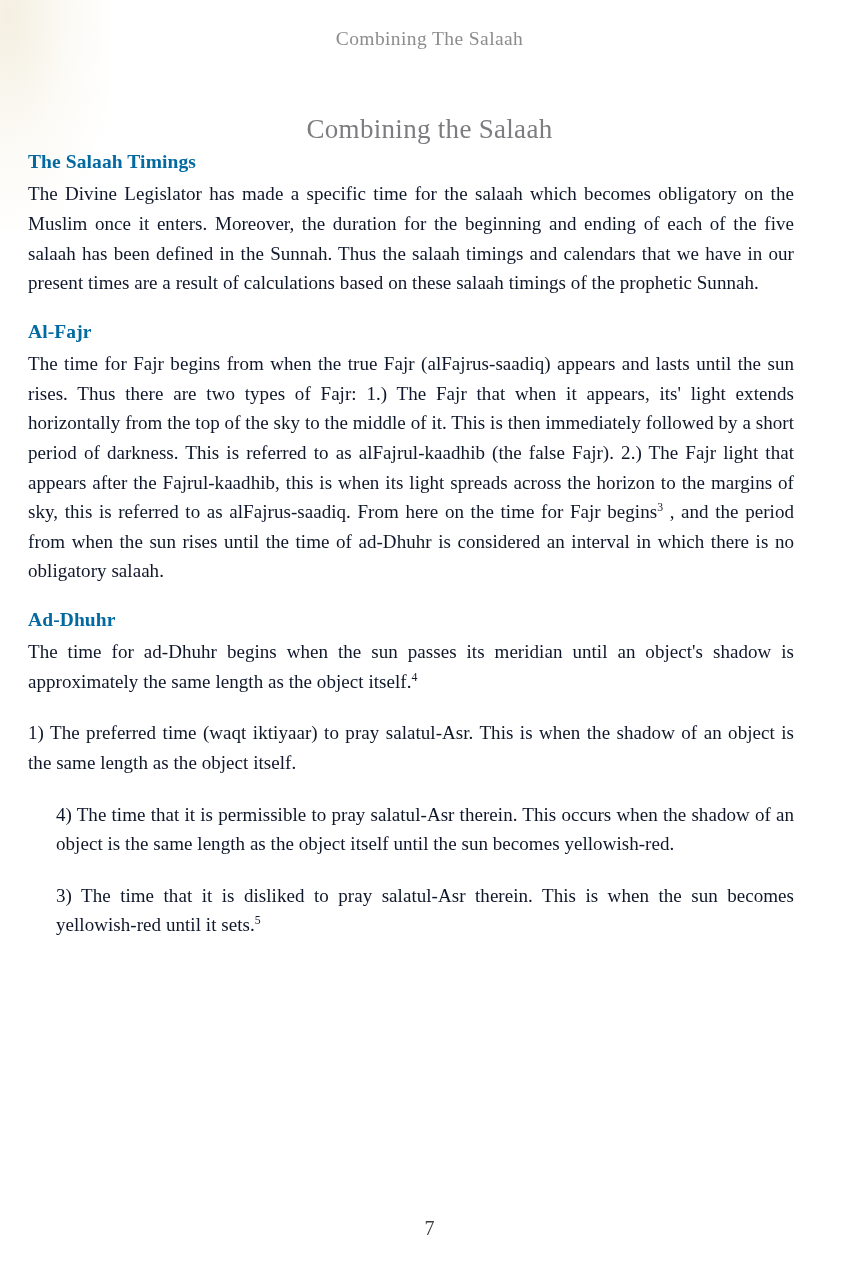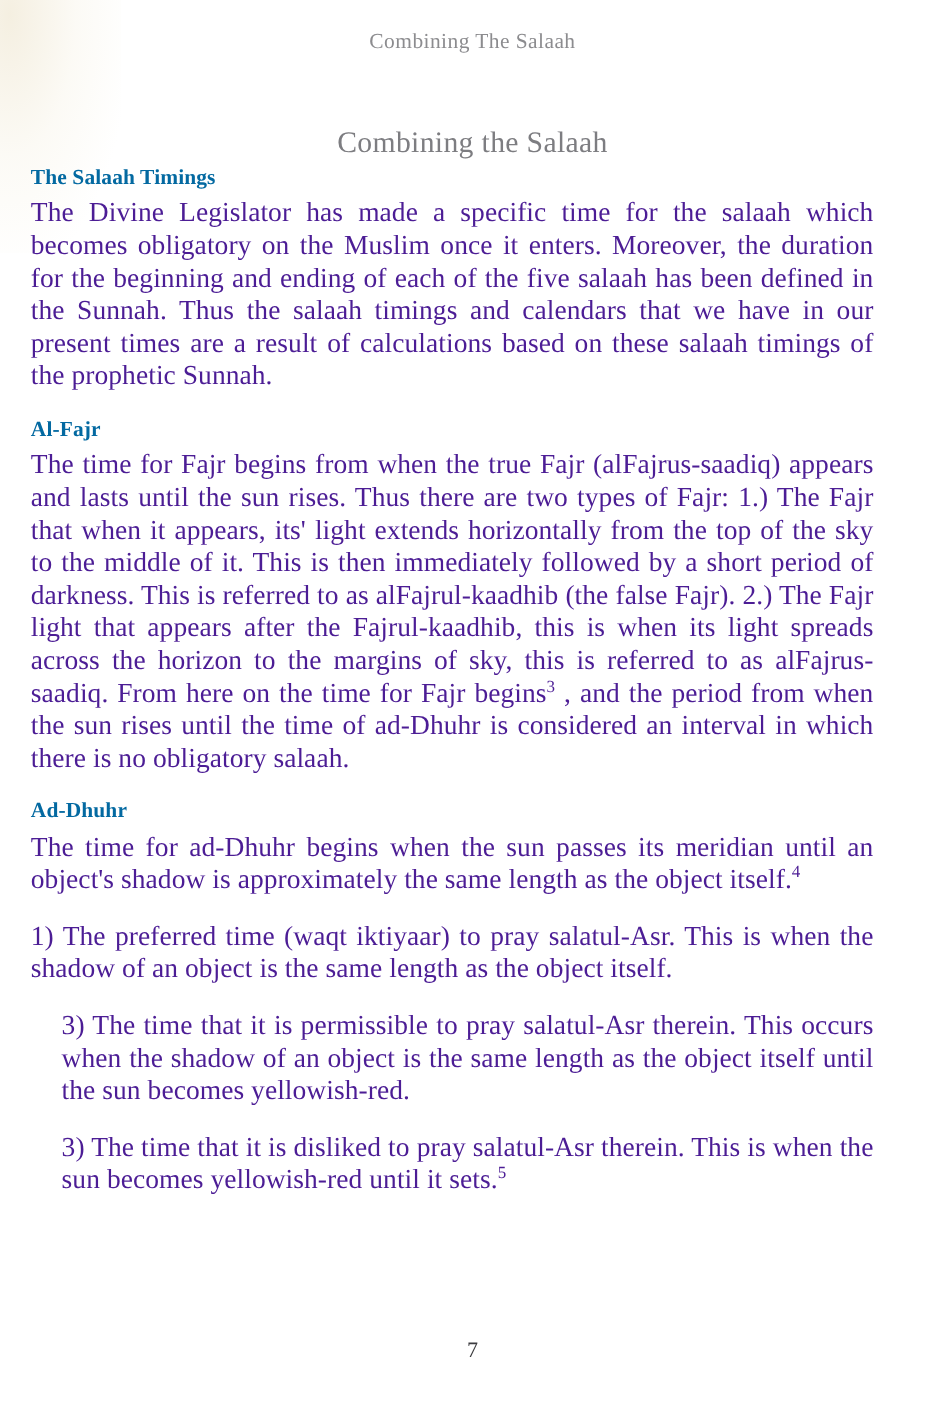--- a/index.html
+++ b/index.html
@@ -82,23 +82,23 @@
     letter-spacing: 0.1px;
     line-height: 1.2;
   }
 
   .section + .section {
     margin-top: 22px;
   }
 
   p.body-text {
     margin: 0;
-    font-size: 25px;
+    font-size: 19px;
     line-height: 29.6px;
-    color: #4c1d95;
+    color: #0f172a;
     text-align: justify;
     text-justify: inter-word;
     letter-spacing: 0.05px;
   }
 
   p.body-text + p.body-text {
     margin-top: 22px;
     margin-left: 28px;
   }
 
@@ -148,21 +148,21 @@
 
     <div class="section">
       <h2 class="section-heading">Ad-Dhuhr</h2>
       <p class="body-text"><span>The time for ad-Dhuhr begins when the sun passes its meridian until an object's shadow is approximately the same length as the object itself.</span><sup class="footnote-ref">4</sup><span></span></p>
     </div>
 
     <div class="section">
 
       <p class="body-text list-item"><span>1) The preferred time (waqt iktiyaar) to pray salatul-Asr. This is when the shadow of an object is the same length as the object itself.</span><sup class="footnote-ref"></sup></p>
 
-      <p class="body-text list-item"><span>3) The time that it is permissible to pray salatul-Asr therein. This occurs when the shadow of an object is the same length as the object itself until the sun becomes yellowish-red.</span><sup class="footnote-ref"></sup></p>
+      <p class="body-text list-item"><span>4) The time that it is permissible to pray salatul-Asr therein. This occurs when the shadow of an object is the same length as the object itself until the sun becomes yellowish-red.</span><sup class="footnote-ref"></sup></p>
 
       <p class="body-text list-item"><span>3) The time that it is disliked to pray salatul-Asr therein. This is when the sun becomes yellowish-red until it sets.</span><sup class="footnote-ref">5</sup></p>
     </div>
 
   </div>
 
   <div class="page-number">7</div>
 
 </div>
 

